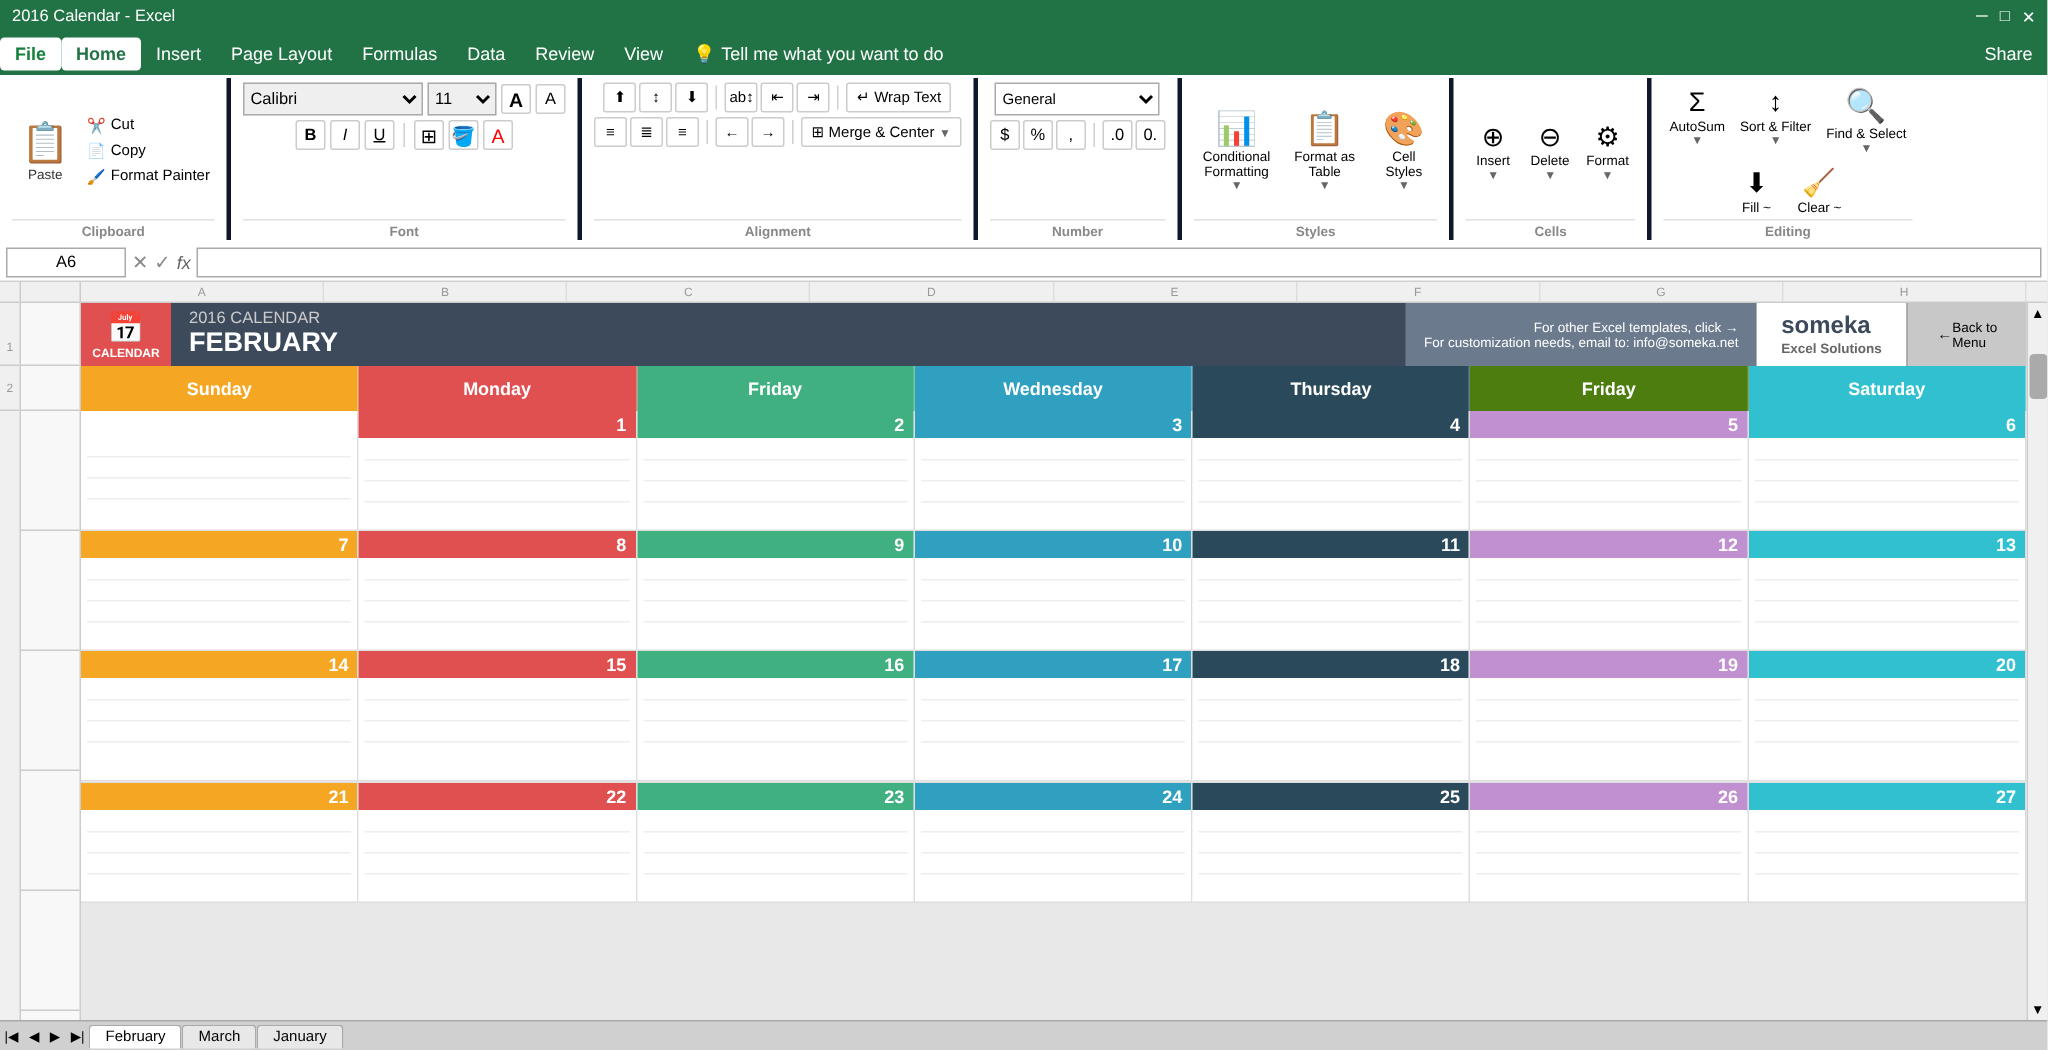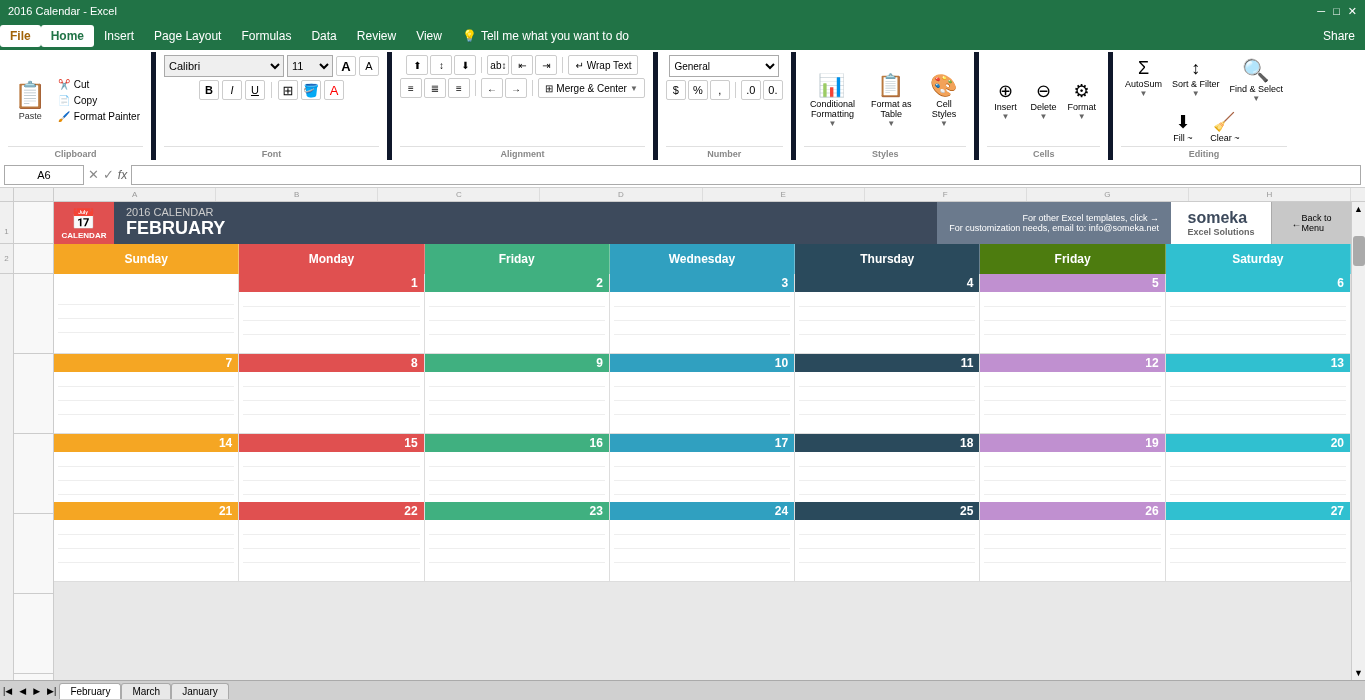--- a/index.html
+++ b/index.html
@@ -23,21 +23,21 @@
       display: flex;
       align-items: center;
       color: white;
     }
     .menu-bar .menu-item {
       padding: 4px 10px;
       cursor: pointer;
       font-size: 12px;
       border-radius: 3px;
     }
-    .menu-bar .menu-item.active { background: white; color: #a16207; font-weight: bold; }
+    .menu-bar .menu-item.active { background: white; color: #15803d; font-weight: bold; }
 
     
     .formula-bar {
       background: white;
       border-bottom: 1px solid #d0d0d0;
       height: 26px;
       display: flex;
       align-items: center;
       padding: 0 4px;
       gap: 4px;
@@ -241,21 +241,21 @@
       min-height: 88px;
       padding: 2px 0;
       background: white;
     }
 
     .rgroupwrap {
       display: flex;
       flex-direction: column;
       align-items: center;
       padding: 3px 8px 0 8px;
-      border-right: 5px solid #0f172a;
+      border-right: 3px solid #0f172a;
       position: relative;
     }
     .rgroupwrap-label {
       font-size: 9px;
       color: #888;
       margin-top: auto;
       padding: 2px 0 1px 0;
       border-top: 1px solid #e0e0e0;
       width: 100%;
       text-align: center;
@@ -688,21 +688,21 @@
           <div class="cal-cell saturday">
             <div class="date-num">13</div>
             <div class="cal-lines">
                 <div class="cal-line"></div>
                 <div class="cal-line"></div>
                 <div class="cal-line"></div>
               </div>
           </div>
         </div>
 
-        <div style="display:grid; grid-template-columns: repeat(7, 1fr); height:68px; border-bottom:1px solid #ddd;">
+        <div style="display:grid; grid-template-columns: repeat(7, 1fr); height:88px; border-bottom:1px solid #ddd;">
           <div class="cal-cell sunday" style="border-right:1px solid #ddd;">
             <div class="date-num">14</div>
             <div class="cal-lines">
                 <div class="cal-line"></div>
                 <div class="cal-line"></div>
                 <div class="cal-line"></div>
               </div>
           </div>
           <div class="cal-cell monday" style="border-right:1px solid #ddd;">
             <div class="date-num">15</div>

